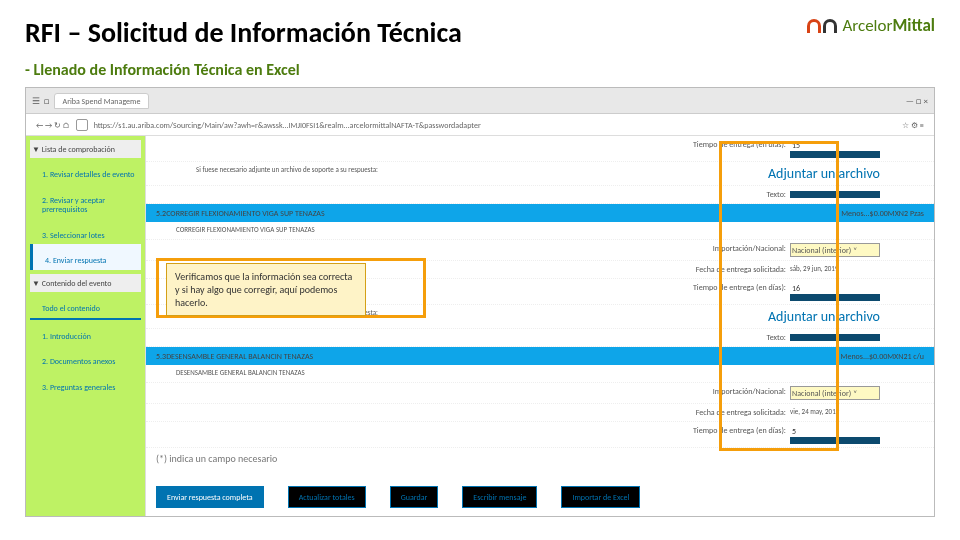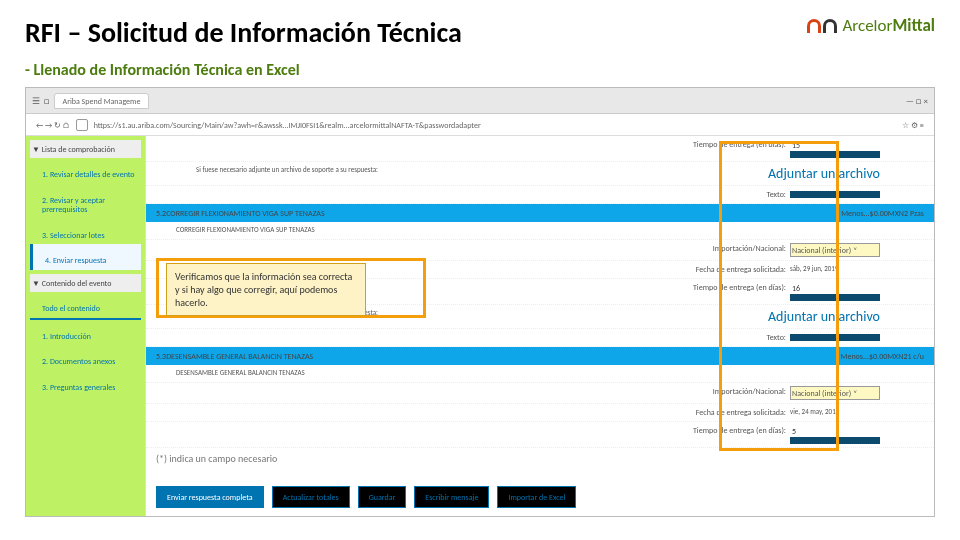--- a/index.html
+++ b/index.html
@@ -30,21 +30,21 @@
 .mrow .lbl{text-align:right;flex:1}
 .mrow .val{width:90px;font-size:8px;color:#333;border-bottom:7px solid #0c4a6e;padding:1px 2px}
 .mrow .lnk{color:#0073b1;font-size:14px}
 .mrow .sel{width:90px;font-size:8px;border:1px solid #999;padding:1px;background:#fef9c3}
 .mrow .txt{color:#555;font-size:7px}
 .section-row{background:#0ea5e9;font-size:8px;padding:4px 10px;color:#444;display:flex;align-items:flex-end}
 .hilite{position:absolute;border:3px solid #f59e0b;pointer-events:none}
 .hl1{right:95px;top:53px;width:120px;height:310px}
 .hl2{left:130px;top:170px;width:270px;height:60px}
 .callout{position:absolute;left:140px;top:175px;width:200px;background:#fef3c7;border:1px solid #d4a017;padding:6px 8px;font-size:10px;color:#333;line-height:1.3;z-index:5}
-.btnbar{position:absolute;bottom:8px;left:130px;right:10px;display:flex;gap:8px;font-size:8px}
+.btnbar{position:absolute;bottom:8px;left:130px;right:10px;display:flex;gap:24px;font-size:8px}
 .btn{padding:5px 10px;border:1px solid #0073b1;color:#0073b1;background:#000000;font-size:8px}
 .btn.primary{background:#0073b1;color:#fff}
 .note{font-size:10px;color:#777;padding:4px 10px}
 .mid{justify-content:center;text-align:center}
 .mid .txt{flex:1;text-align:left;padding-left:40px}
 </style>
 </head>
 <body>
 
 <div class="header">

